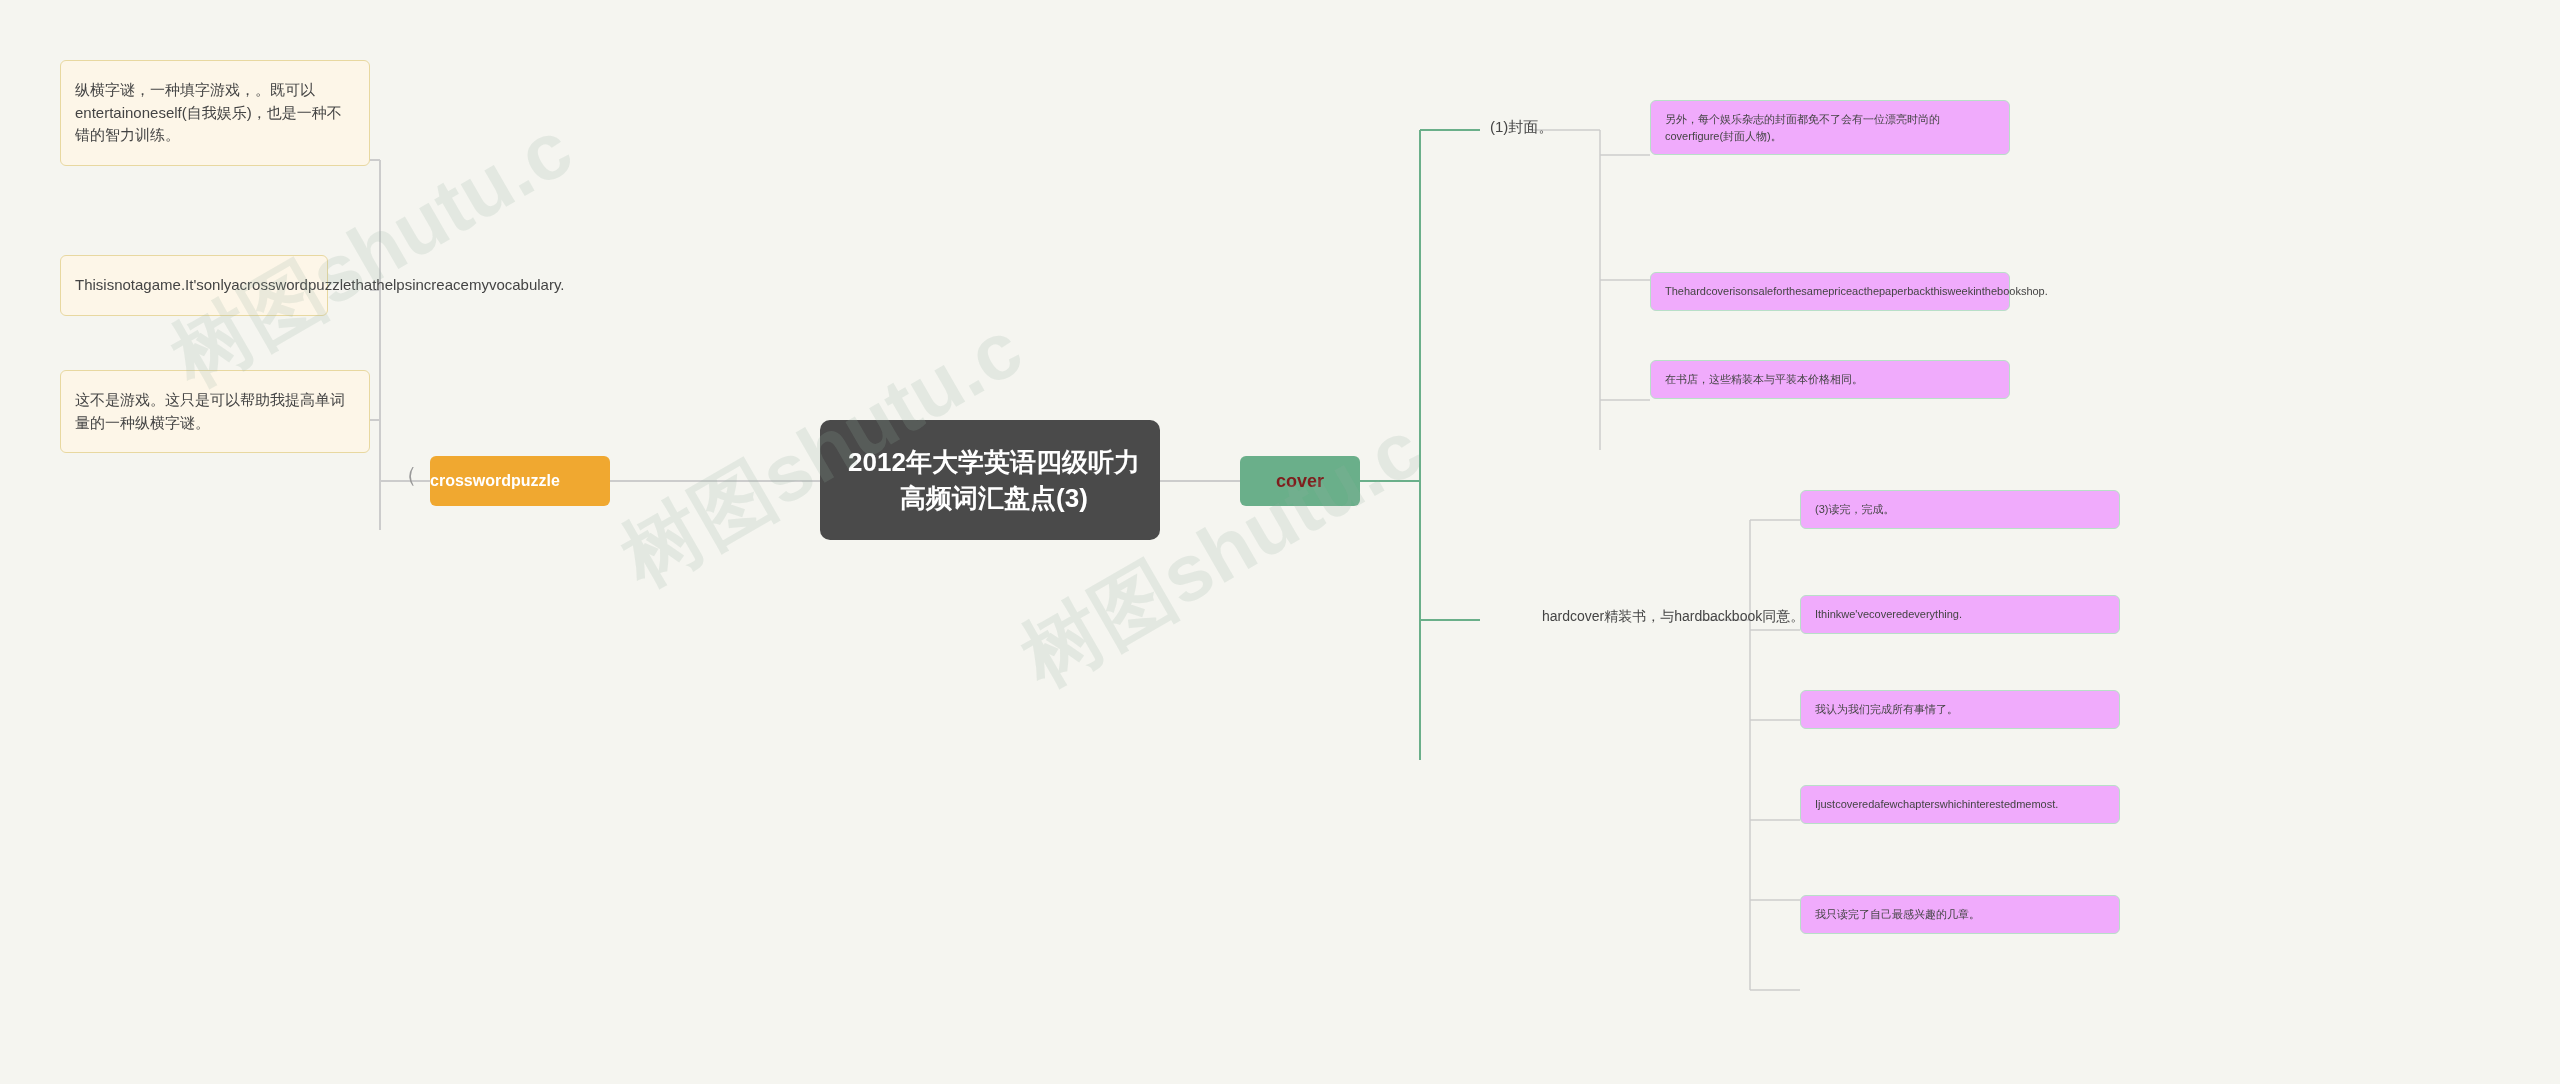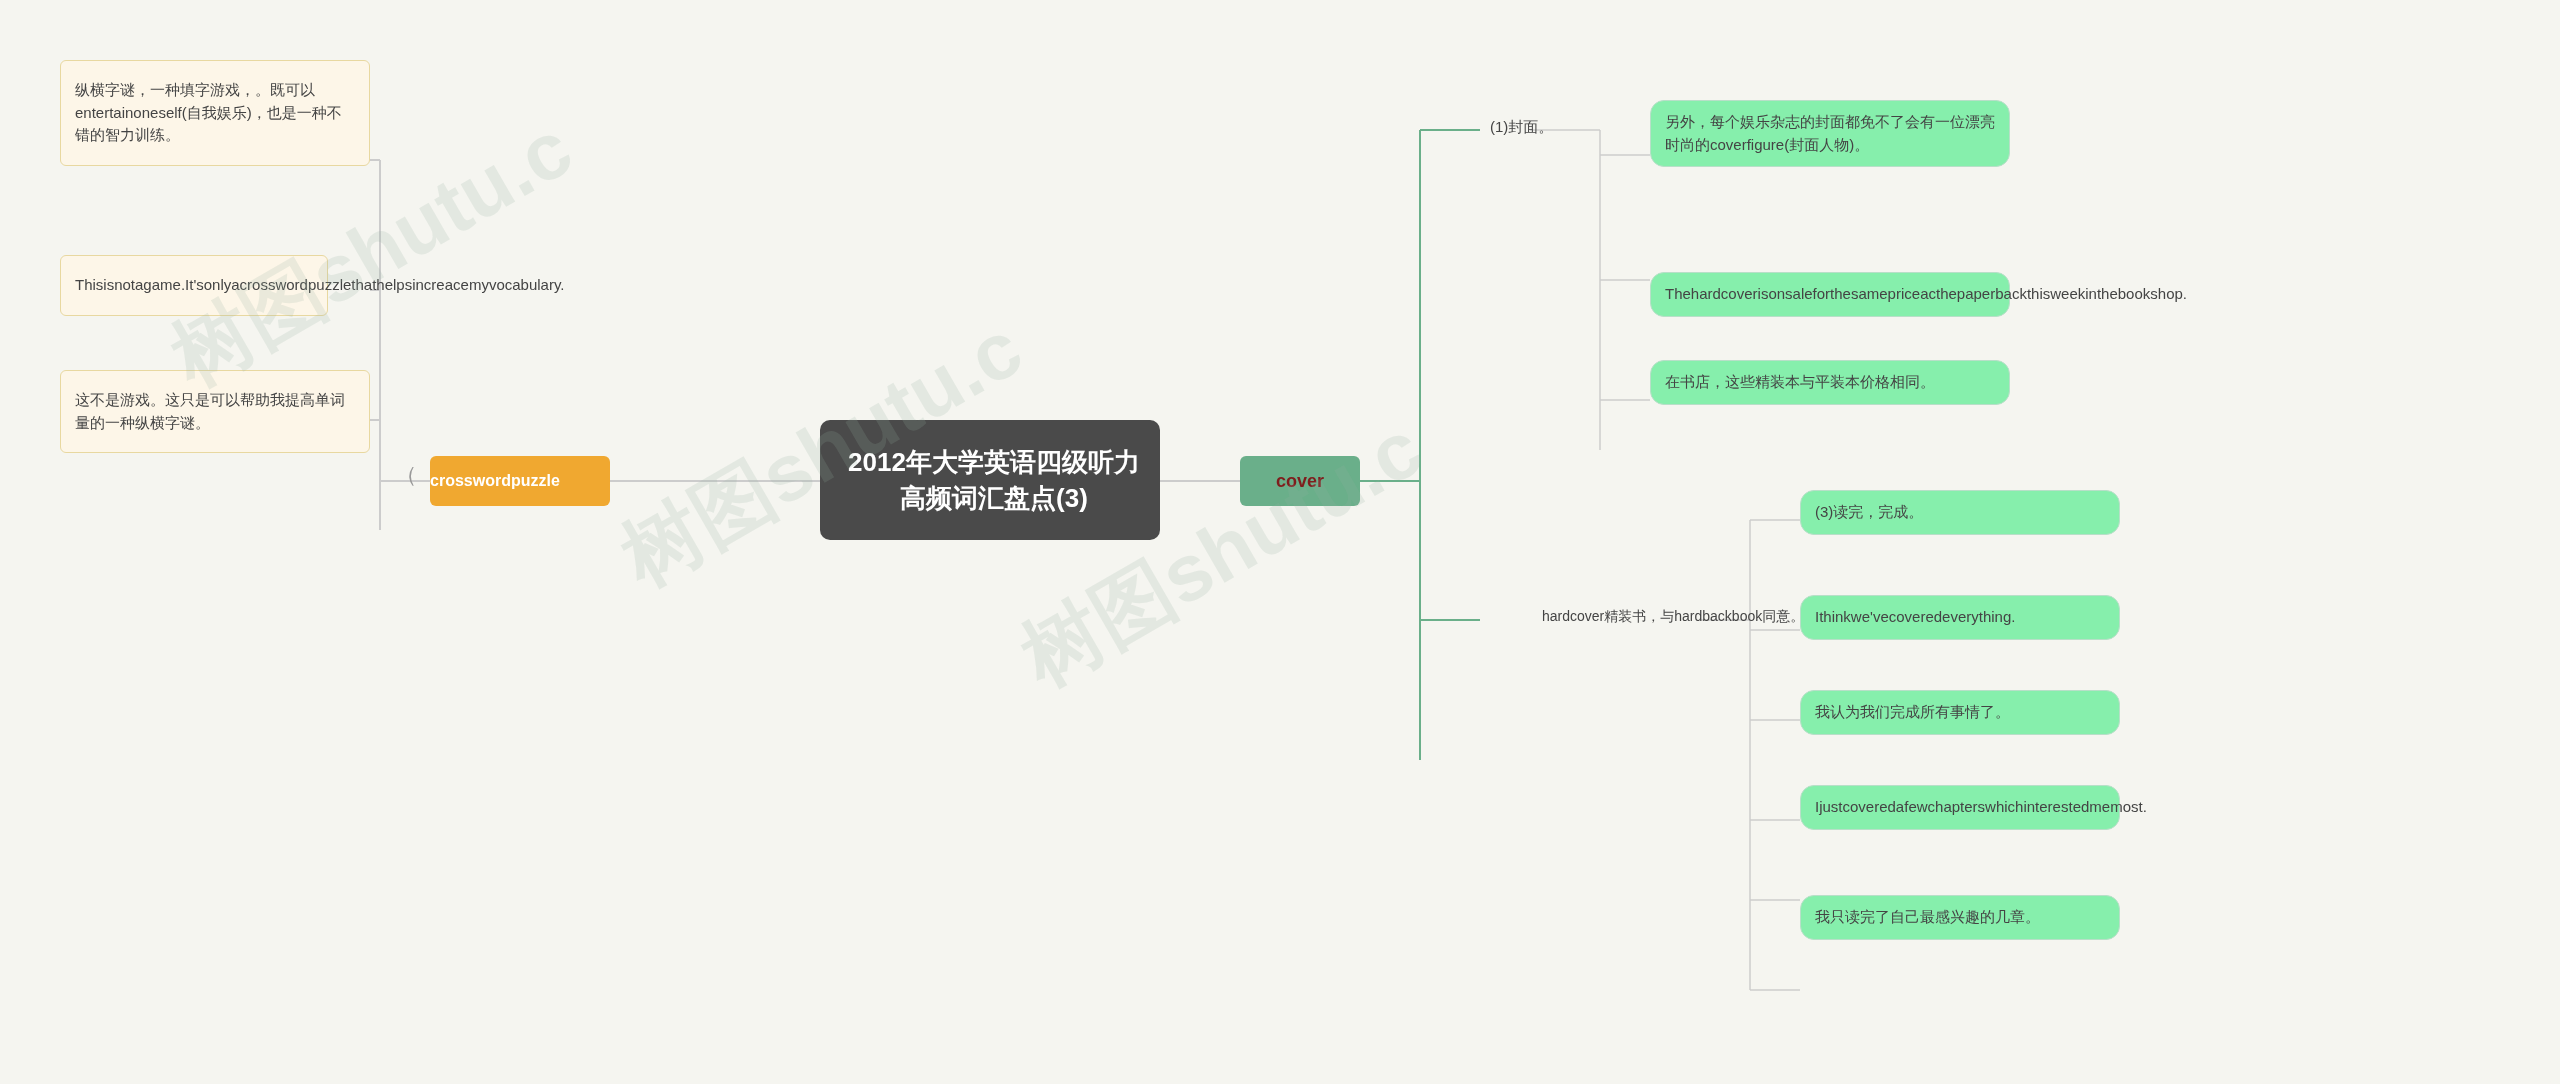--- a/index.html
+++ b/index.html
@@ -120,25 +120,25 @@
 
     .left-box-3 {
       top: 370px;
       left: 60px;
       width: 310px;
     }
 
     
     .right-box {
       position: absolute;
-      background: #86efac;
+      background: #f0abfc;
       border: 1px solid #b8dfc8;
-      border-radius: 14px;
+      border-radius: 6px;
       padding: 10px 14px;
-      font-size: 15px;
+      font-size: 11px;
       color: #444;
       line-height: 1.5;
       z-index: 10;
     }
 
     
     .cover-sub-label {
       position: absolute;
       font-size: 15px;
       color: #444;

